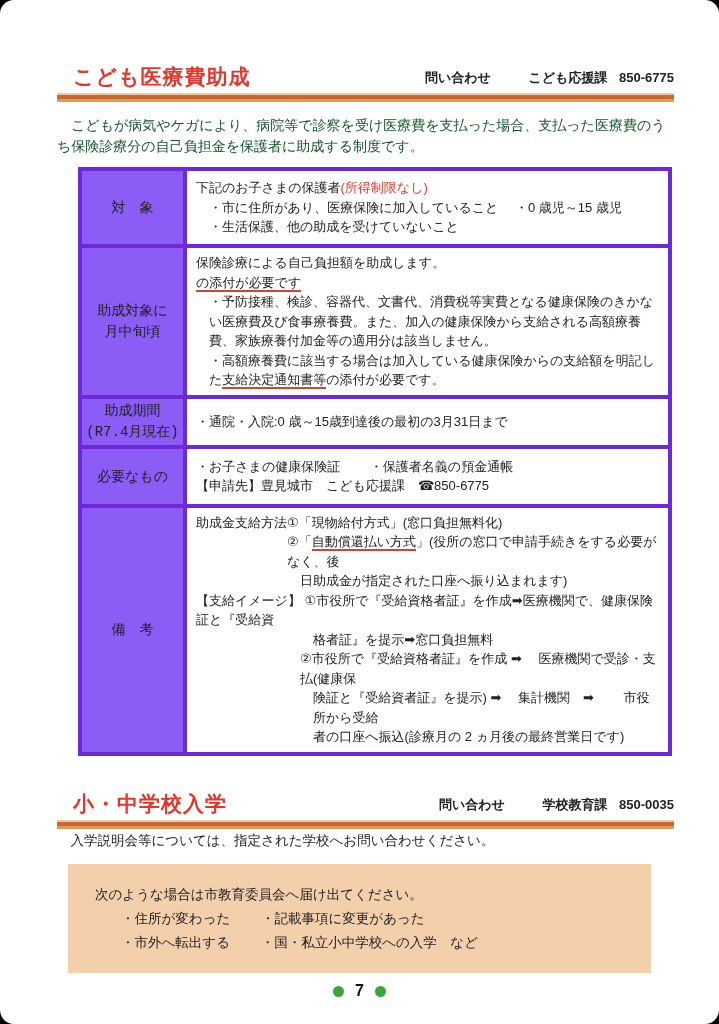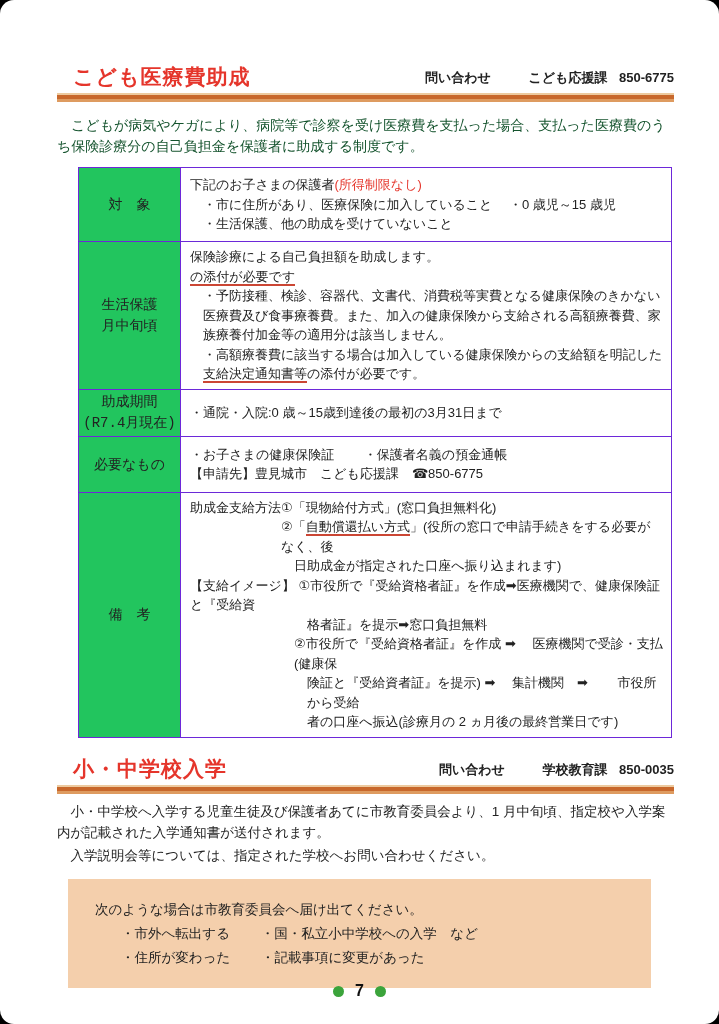--- a/index.html
+++ b/index.html
@@ -52,27 +52,27 @@
   }
   
   table.subsidy{
     border-collapse:collapse;
     margin-left:21px;
     width:594px;
     table-layout:fixed;
     font-size:13px;
   }
   table.subsidy td{
-    border:1px solid #6d28d9;
+    border:4px solid #6d28d9;
     vertical-align:middle;
     line-height:1.5;
   }
   td.hd{
     width:99px;
-    background:#22c55e;
+    background:#8b5cf6;
     text-align:center;
     font-size:14px;
     color:#222;
   }
   td.ct{padding:5px 8px 5px 9px;color:#222;}
   .hd-note{font-size:14px;display:block;margin-top:1px;font-family:Liberation Mono, monospace;}
   .ind1{margin-left:13px;}
   .red{color:#e5352b;}
   .ru{border-bottom:2px solid #cb4634;padding-bottom:0px;}
   .bk-l2{margin-left:91px;}
@@ -98,21 +98,21 @@
   }
   .footer .dot{
     display:inline-block;width:11px;height:11px;border-radius:50%;
     background:#3ba43b;vertical-align:middle;
   }
   .footer .num{
     display:inline-block;margin:0 7px;
     font-size:16px;font-weight:bold;color:#111;
     vertical-align:middle;
   }
-  .gap1{margin-top:18px;}
+  .gap1{margin-top:35px;}
 </style>
 </head>
 <body>
 
 <div class="page">
 
   <div>
     <div class="sec-head">
       <div class="sec-title">こども医療費助成</div>
       <div class="sec-contact">
@@ -130,21 +130,21 @@
         <tr>
           <td class="hd" style="height:71px;">対　象</td>
           <td class="ct">
             <div><span>下記のお子さまの保護者</span><span class="red">(所得制限なし)</span></div>
             <div class="ind1">・市に住所があり、医療保険に加入していること　 ・0 歳児～15 歳児</div>
             <div class="ind1">・生活保護、他の助成を受けていないこと</div>
           </td>
         </tr>
         <tr>
           <td class="hd" style="height:106px;">
-            <div>生活保護</div>
+            <div>助成対象に</div>
             <div>月中旬頃</div>
           </td>
           <td class="ct">
             <div>保険診療による自己負担額を助成します。</div>
             <div><span class="ru">の添付が必要です</span></div>
             <div class="ind1">・予防接種、検診、容器代、文書代、消費税等実費となる健康保険のきかない医療費及び食事療養費。また、加入の健康保険から支給される高額療養費、家族療養付加金等の適用分は該当しません。</div>
             <div class="ind1"><span>・高額療養費に該当する場合は加入している健康保険からの支給額を明記した</span><span class="ru">支給決定通知書等</span><span>の添付が必要です。</span></div>
           </td>
         </tr>
         <tr>
@@ -182,27 +182,26 @@
     <div class="sec-head">
       <div class="sec-title">小・中学校入学</div>
       <div class="sec-contact">
         <span>問い合わせ</span>
         <span class="dept">学校教育課</span>
         <span class="phone">850-0035</span>
       </div>
     </div>
     <div class="sec-bar"></div>
 
-    <p class="intro2">　小・中学校へ入学する児童生徒及び保護者あてに市教育委員会より、1 月中旬頃、指定校や入学案内が記載された入学通知書が送付されます。</p>
     <p class="intro2" style="margin-top:2px;">　入学説明会等については、指定された学校へお問い合わせください。</p>
 
     <div class="notice-box">
       <div>次のような場合は市教育委員会へ届け出てください。</div>
+      <div class="bullets">・住所が変わった　　 ・記載事項に変更があった</div>
       <div class="bullets">・市外へ転出する　　 ・国・私立小中学校への入学　など</div>
-      <div class="bullets">・住所が変わった　　 ・記載事項に変更があった</div>
     </div>
 
   </div>
 
   <div class="footer">
     <span class="dot"></span>
     <span class="num">7</span>
     <span class="dot"></span>
   </div>
 

